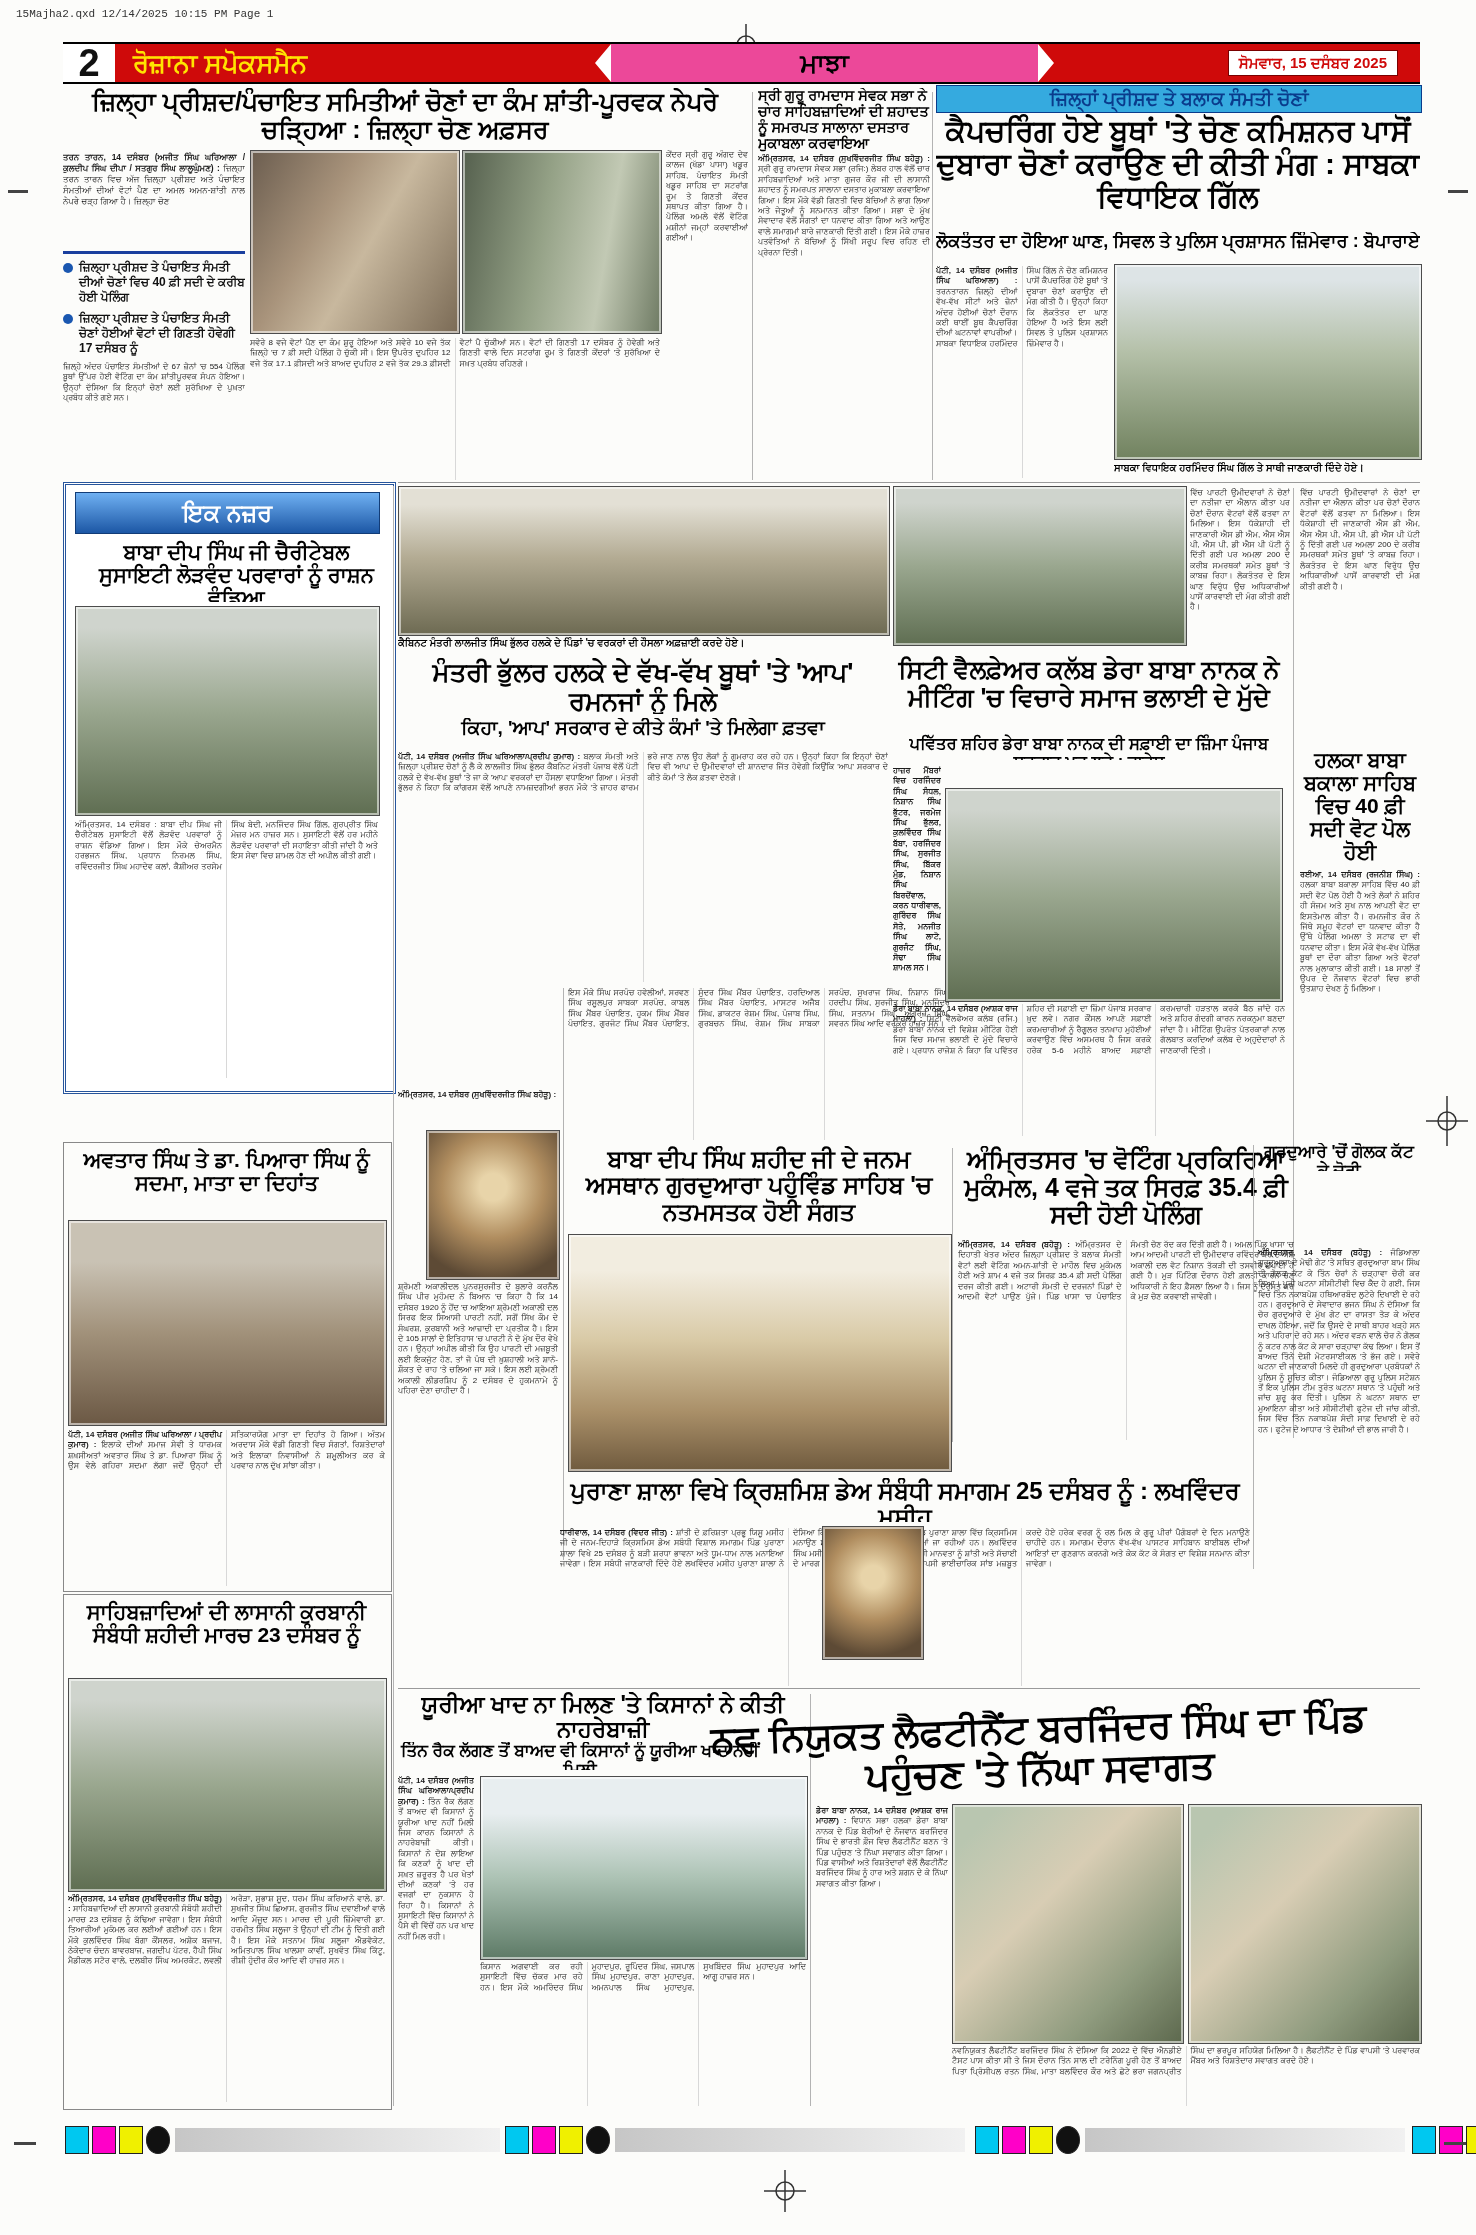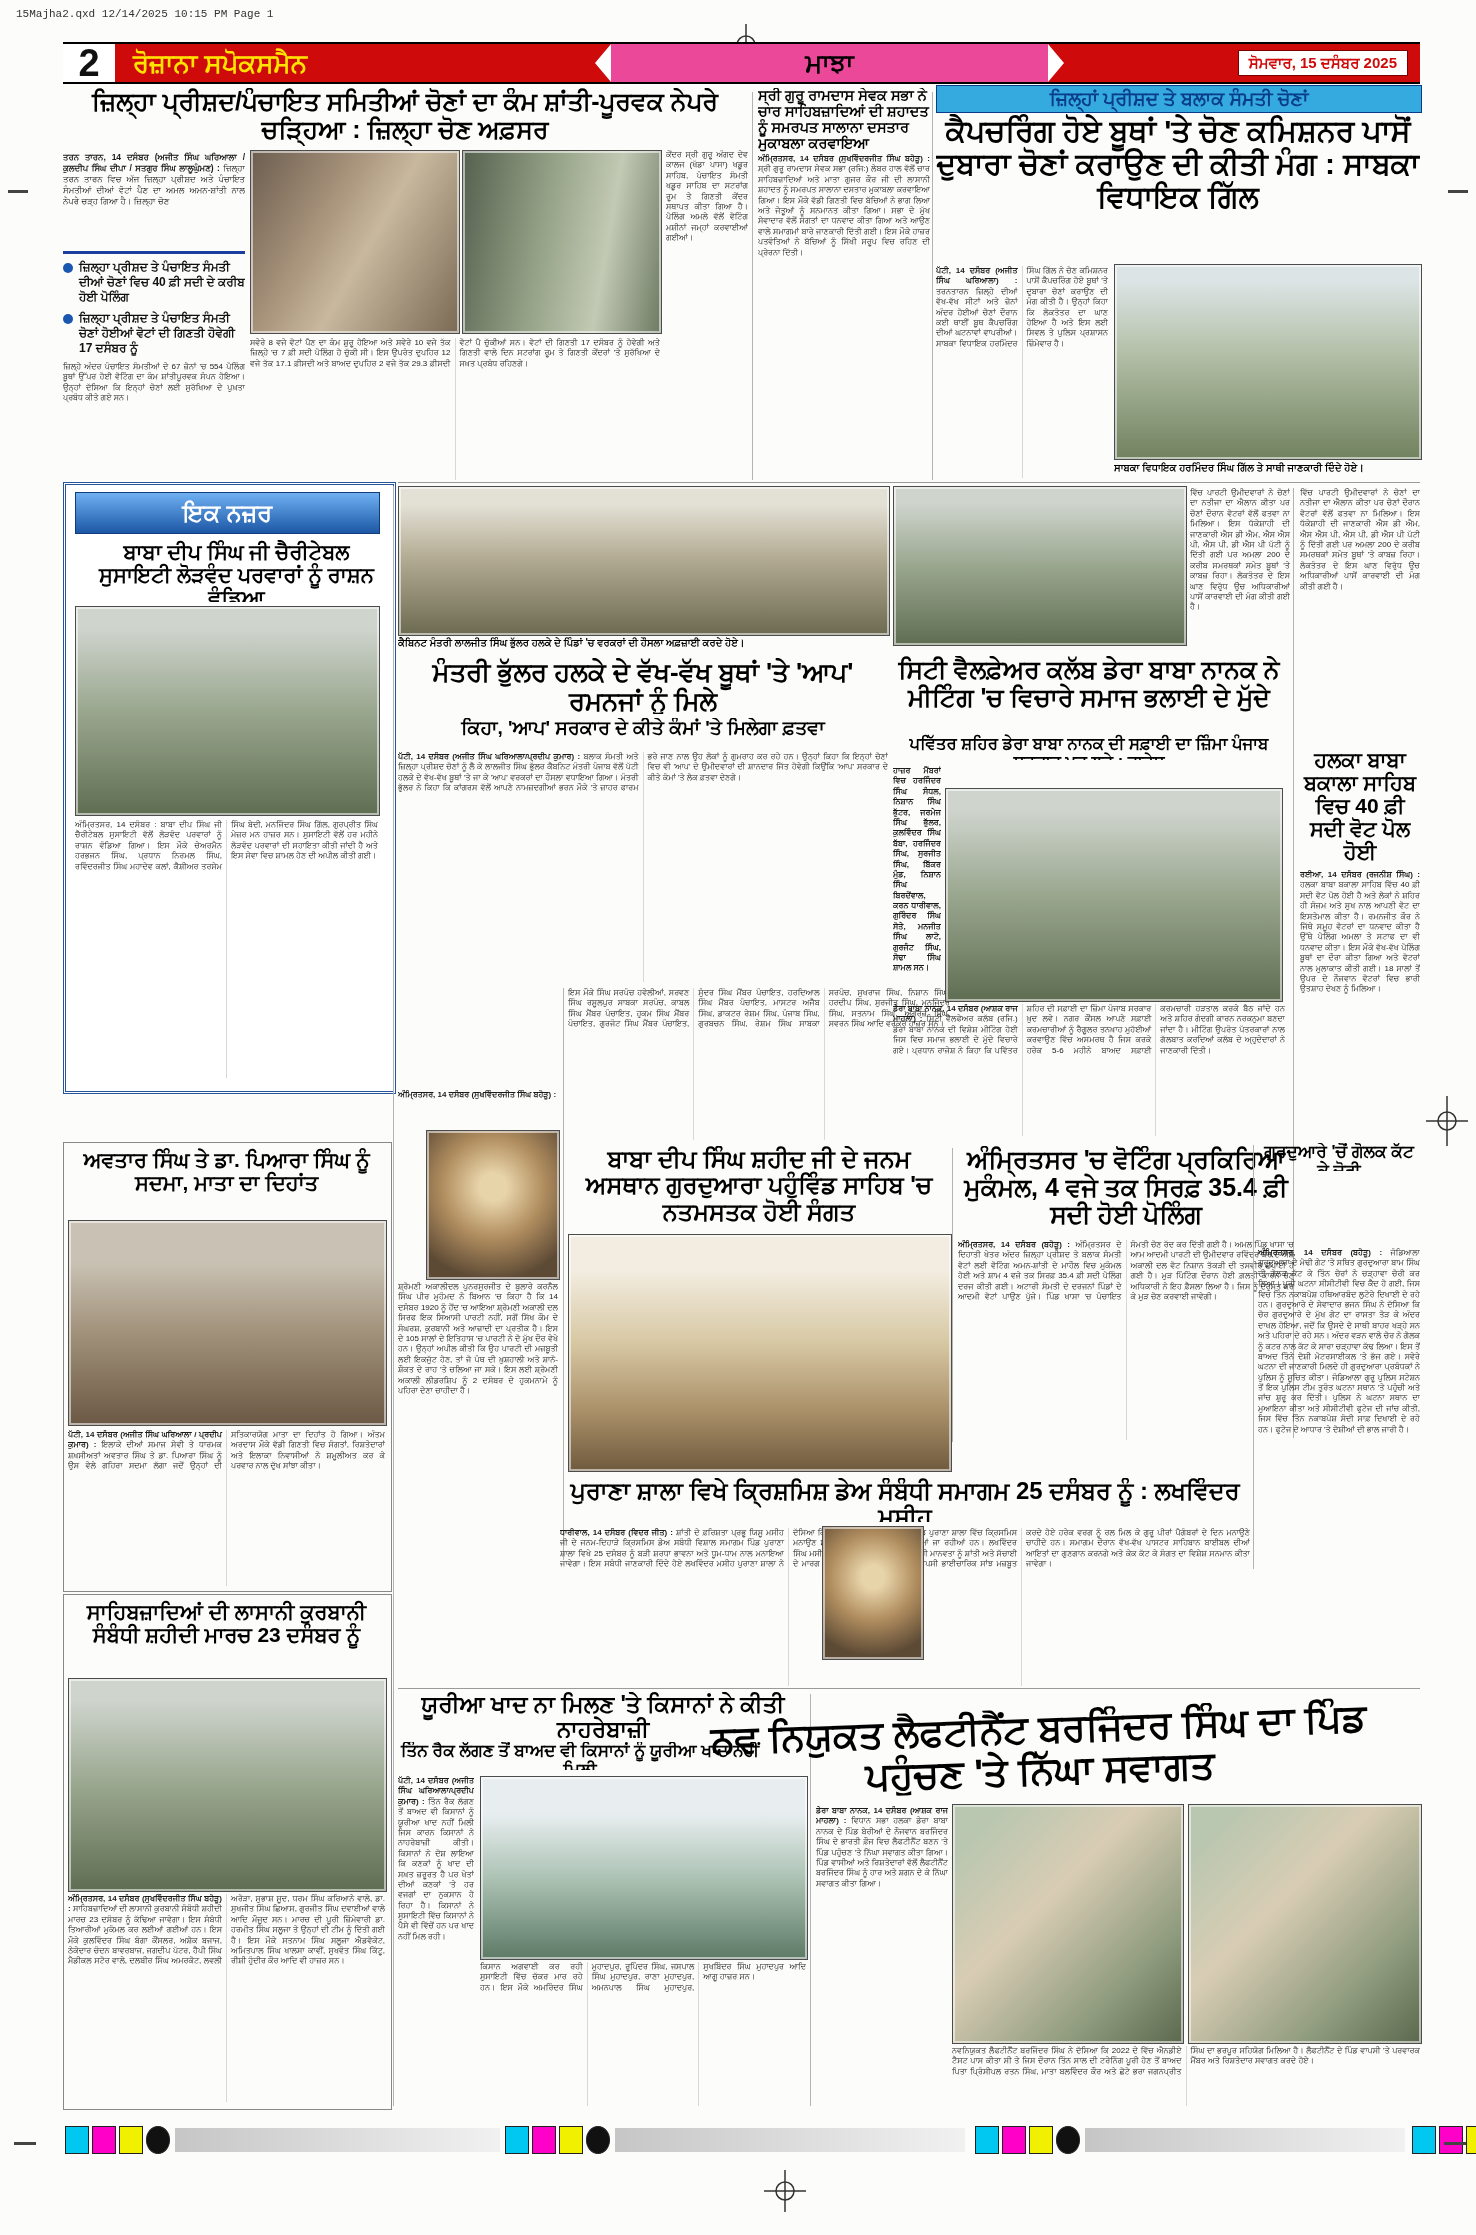--- a/index.html
+++ b/index.html
@@ -47,21 +47,21 @@
       <line class="reg" x1="23" y1="2" x2="23" y2="44"></line>
       <line class="reg" x1="2" y1="23" x2="44" y2="23"></line>
   </svg>
   <div class="abs" style="left:8px;top:190px;width:20px;height:3px;background:#444;"></div>
   <div class="abs" style="left:1448px;top:190px;width:20px;height:3px;background:#444;"></div>
 
   <div class="abs masthead" style="left:63px;top:42px;width:1357px;height:38px;">
     <div style="flex:0 0 52px;display:flex;align-items:center;justify-content:center;font-size:38px;font-weight:bold;">2</div>
     <div class="ribbon-left" style="flex:0 0 478px;background:#cf0a0a;color:#ffe400;display:flex;align-items:center;padding-left:18px;font-size:26px;font-weight:bold;">ਰੋਜ਼ਾਨਾ ਸਪੋਕਸਮੈਨ</div>
     <div style="flex:1;background:#ec4899;display:flex;align-items:center;justify-content:center;font-size:26px;font-weight:bold;color:#000;">ਮਾਝਾ</div>
-    <div class="ribbon-right" style="flex:0 0 360px;background:#cf0a0a;display:flex;align-items:center;justify-content:flex-end;padding-right:12px;">
+    <div class="ribbon-right" style="flex:0 0 360px;background:#cf0a0a;display:flex;align-items:center;justify-content:flex-end;padding-right:22px;">
       <span style="background:#fff;color:#cf0a0a;font-weight:bold;font-size:15px;padding:3px 10px;border:1px solid #7a0000;">ਸੋਮਵਾਰ, 15 ਦਸੰਬਰ 2025</span>
     </div>
   </div>
 
   <div class="abs hl" style="left:63px;top:88px;width:684px;height:58px;font-size:25px;">ਜ਼ਿਲ੍ਹਾ ਪ੍ਰੀਸ਼ਦ/ਪੰਚਾਇਤ ਸਮਿਤੀਆਂ ਚੋਣਾਂ ਦਾ ਕੰਮ ਸ਼ਾਂਤੀ-ਪੂਰਵਕ ਨੇਪਰੇ ਚੜ੍ਹਿਆ : ਜ਼ਿਲ੍ਹਾ ਚੋਣ ਅਫ਼ਸਰ</div>
   <div class="abs" style="left:63px;top:152px;width:182px;height:330px;overflow:hidden;">
     <div class="body-txt" style="font-size:8.5px;height:96px;">
       <b>ਤਰਨ ਤਾਰਨ, 14 ਦਸੰਬਰ (ਅਜੀਤ ਸਿੰਘ ਘਰਿਆਲਾ / ਕੁਲਦੀਪ ਸਿੰਘ ਦੀਪਾ / ਸਤਗੁਰ ਸਿੰਘ ਲਾਲੂਘੁੰਮਣ) :</b>
       <span>ਜ਼ਿਲ੍ਹਾ ਤਰਨ ਤਾਰਨ ਵਿਚ ਅੱਜ ਜ਼ਿਲ੍ਹਾ ਪ੍ਰੀਸ਼ਦ ਅਤੇ ਪੰਚਾਇਤ ਸੰਮਤੀਆਂ ਦੀਆਂ ਵੋਟਾਂ ਪੈਣ ਦਾ ਅਮਲ ਅਮਨ-ਸ਼ਾਂਤੀ ਨਾਲ ਨੇਪਰੇ ਚੜ੍ਹ ਗਿਆ ਹੈ। ਜ਼ਿਲ੍ਹਾ ਚੋਣ</span>
     </div>
@@ -86,20 +86,21 @@
     <div class="hl" style="font-size:14.5px;height:66px;text-align:left;">ਸ੍ਰੀ ਗੁਰੂ ਰਾਮਦਾਸ ਸੇਵਕ ਸਭਾ ਨੇ ਚਾਰ ਸਾਹਿਬਜ਼ਾਦਿਆਂ ਦੀ ਸ਼ਹਾਦਤ ਨੂੰ ਸਮਰਪਤ ਸਾਲਾਨਾ ਦਸਤਾਰ ਮੁਕਾਬਲਾ ਕਰਵਾਇਆ</div>
     <div class="body-txt" style="height:322px;">
       <b>ਅੰਮ੍ਰਿਤਸਰ, 14 ਦਸੰਬਰ (ਸੁਖਵਿੰਦਰਜੀਤ ਸਿੰਘ ਬਹੋੜੂ) :</b>
       <span>ਸ੍ਰੀ ਗੁਰੂ ਰਾਮਦਾਸ ਸੇਵਕ ਸਭਾ (ਰਜਿ:) ਲੇਬਰ ਹਾਲ ਵੱਲੋਂ ਚਾਰ ਸਾਹਿਬਜ਼ਾਦਿਆਂ ਅਤੇ ਮਾਤਾ ਗੁਜਰ ਕੌਰ ਜੀ ਦੀ ਲਾਸਾਨੀ ਸ਼ਹਾਦਤ ਨੂੰ ਸਮਰਪਤ ਸਾਲਾਨਾ ਦਸਤਾਰ ਮੁਕਾਬਲਾ ਕਰਵਾਇਆ ਗਿਆ। ਇਸ ਮੌਕੇ ਵੱਡੀ ਗਿਣਤੀ ਵਿਚ ਬੱਚਿਆਂ ਨੇ ਭਾਗ ਲਿਆ ਅਤੇ ਜੇਤੂਆਂ ਨੂੰ ਸਨਮਾਨਤ ਕੀਤਾ ਗਿਆ। ਸਭਾ ਦੇ ਮੁੱਖ ਸੇਵਾਦਾਰ ਵੱਲੋਂ ਸੰਗਤਾਂ ਦਾ ਧਨਵਾਦ ਕੀਤਾ ਗਿਆ ਅਤੇ ਆਉਣ ਵਾਲੇ ਸਮਾਗਮਾਂ ਬਾਰੇ ਜਾਣਕਾਰੀ ਦਿੱਤੀ ਗਈ। ਇਸ ਮੌਕੇ ਹਾਜ਼ਰ ਪਤਵੰਤਿਆਂ ਨੇ ਬੱਚਿਆਂ ਨੂੰ ਸਿੱਖੀ ਸਰੂਪ ਵਿਚ ਰਹਿਣ ਦੀ ਪ੍ਰੇਰਨਾ ਦਿੱਤੀ।</span>
     </div>
   </div>
   <div class="abs vrule" style="left:932px;top:92px;height:388px;"></div>
 
   <div class="abs kicker" style="left:936px;top:85px;width:484px;height:26px;">ਜ਼ਿਲ੍ਹਾਂ ਪ੍ਰੀਸ਼ਦ ਤੇ ਬਲਾਕ ਸੰਮਤੀ ਚੋਣਾਂ</div>
   <div class="abs hl" style="left:936px;top:114px;width:484px;height:116px;font-size:30px;">ਕੈਪਚਰਿੰਗ ਹੋਏ ਬੂਥਾਂ 'ਤੇ ਚੋਣ ਕਮਿਸ਼ਨਰ ਪਾਸੋਂ ਦੁਬਾਰਾ ਚੋਣਾਂ ਕਰਾਉਣ ਦੀ ਕੀਤੀ ਮੰਗ : ਸਾਬਕਾ ਵਿਧਾਇਕ ਗਿੱਲ</div>
+  <div class="abs hl" style="left:936px;top:232px;width:484px;height:28px;font-size:18px;">ਲੋਕਤੰਤਰ ਦਾ ਹੋਇਆ ਘਾਣ, ਸਿਵਲ ਤੇ ਪੁਲਿਸ ਪ੍ਰਸ਼ਾਸਨ ਜ਼ਿੰਮੇਵਾਰ : ਬੋਪਾਰਾਏ</div>
   <div class="abs body-txt cols2" style="left:936px;top:266px;width:172px;height:212px;">
     <b>ਪੱਟੀ, 14 ਦਸੰਬਰ (ਅਜੀਤ ਸਿੰਘ ਘਰਿਆਲਾ) :</b>
     <span>ਤਰਨਤਾਰਨ ਜ਼ਿਲ੍ਹੇ ਦੀਆਂ ਵੱਖ-ਵੱਖ ਸੀਟਾਂ ਅਤੇ ਜ਼ੋਨਾਂ ਅੰਦਰ ਹੋਈਆਂ ਚੋਣਾਂ ਦੌਰਾਨ ਕਈ ਥਾਈਂ ਬੂਥ ਕੈਪਚਰਿੰਗ ਦੀਆਂ ਘਟਨਾਵਾਂ ਵਾਪਰੀਆਂ। ਸਾਬਕਾ ਵਿਧਾਇਕ ਹਰਮਿੰਦਰ ਸਿੰਘ ਗਿੱਲ ਨੇ ਚੋਣ ਕਮਿਸ਼ਨਰ ਪਾਸੋਂ ਕੈਪਚਰਿੰਗ ਹੋਏ ਬੂਥਾਂ 'ਤੇ ਦੁਬਾਰਾ ਚੋਣਾਂ ਕਰਾਉਣ ਦੀ ਮੰਗ ਕੀਤੀ ਹੈ। ਉਨ੍ਹਾਂ ਕਿਹਾ ਕਿ ਲੋਕਤੰਤਰ ਦਾ ਘਾਣ ਹੋਇਆ ਹੈ ਅਤੇ ਇਸ ਲਈ ਸਿਵਲ ਤੇ ਪੁਲਿਸ ਪ੍ਰਸ਼ਾਸਨ ਜ਼ਿੰਮੇਵਾਰ ਹੈ।</span>
   </div>
   <div class="abs photo ph-out" style="left:1114px;top:264px;width:306px;height:194px;"></div>
   <div class="abs caption" style="left:1114px;top:462px;width:306px;height:16px;">ਸਾਬਕਾ ਵਿਧਾਇਕ ਹਰਮਿੰਦਰ ਸਿੰਘ ਗਿੱਲ ਤੇ ਸਾਥੀ ਜਾਣਕਾਰੀ ਦਿੰਦੇ ਹੋਏ।</div>
 
   <div class="abs hrule" style="left:398px;top:482px;width:1022px;"></div>
 
   <div class="abs body-txt" style="left:1190px;top:488px;width:100px;height:164px;">ਵਿੱਚ ਪਾਰਟੀ ਉਮੀਦਵਾਰਾਂ ਨੇ ਚੋਣਾਂ ਦਾ ਨਤੀਜਾ ਦਾ ਐਲਾਨ ਕੀਤਾ ਪਰ ਚੋਣਾਂ ਦੌਰਾਨ ਵੋਟਰਾਂ ਵੱਲੋਂ ਫਤਵਾ ਨਾ ਮਿਲਿਆ। ਇਸ ਧੱਕੇਸ਼ਾਹੀ ਦੀ ਜਾਣਕਾਰੀ ਐਸ ਡੀ ਐਮ, ਐਸ ਐਸ ਪੀ, ਐਸ ਪੀ, ਡੀ ਐਸ ਪੀ ਪੱਟੀ ਨੂੰ ਦਿੱਤੀ ਗਈ ਪਰ ਅਮਲਾ 200 ਦੇ ਕਰੀਬ ਸਮਰਥਕਾਂ ਸਮੇਤ ਬੂਥਾਂ 'ਤੇ ਕਾਬਜ਼ ਰਿਹਾ। ਲੋਕਤੰਤਰ ਦੇ ਇਸ ਘਾਣ ਵਿਰੁੱਧ ਉਚ ਅਧਿਕਾਰੀਆਂ ਪਾਸੋਂ ਕਾਰਵਾਈ ਦੀ ਮੰਗ ਕੀਤੀ ਗਈ ਹੈ।</div>

